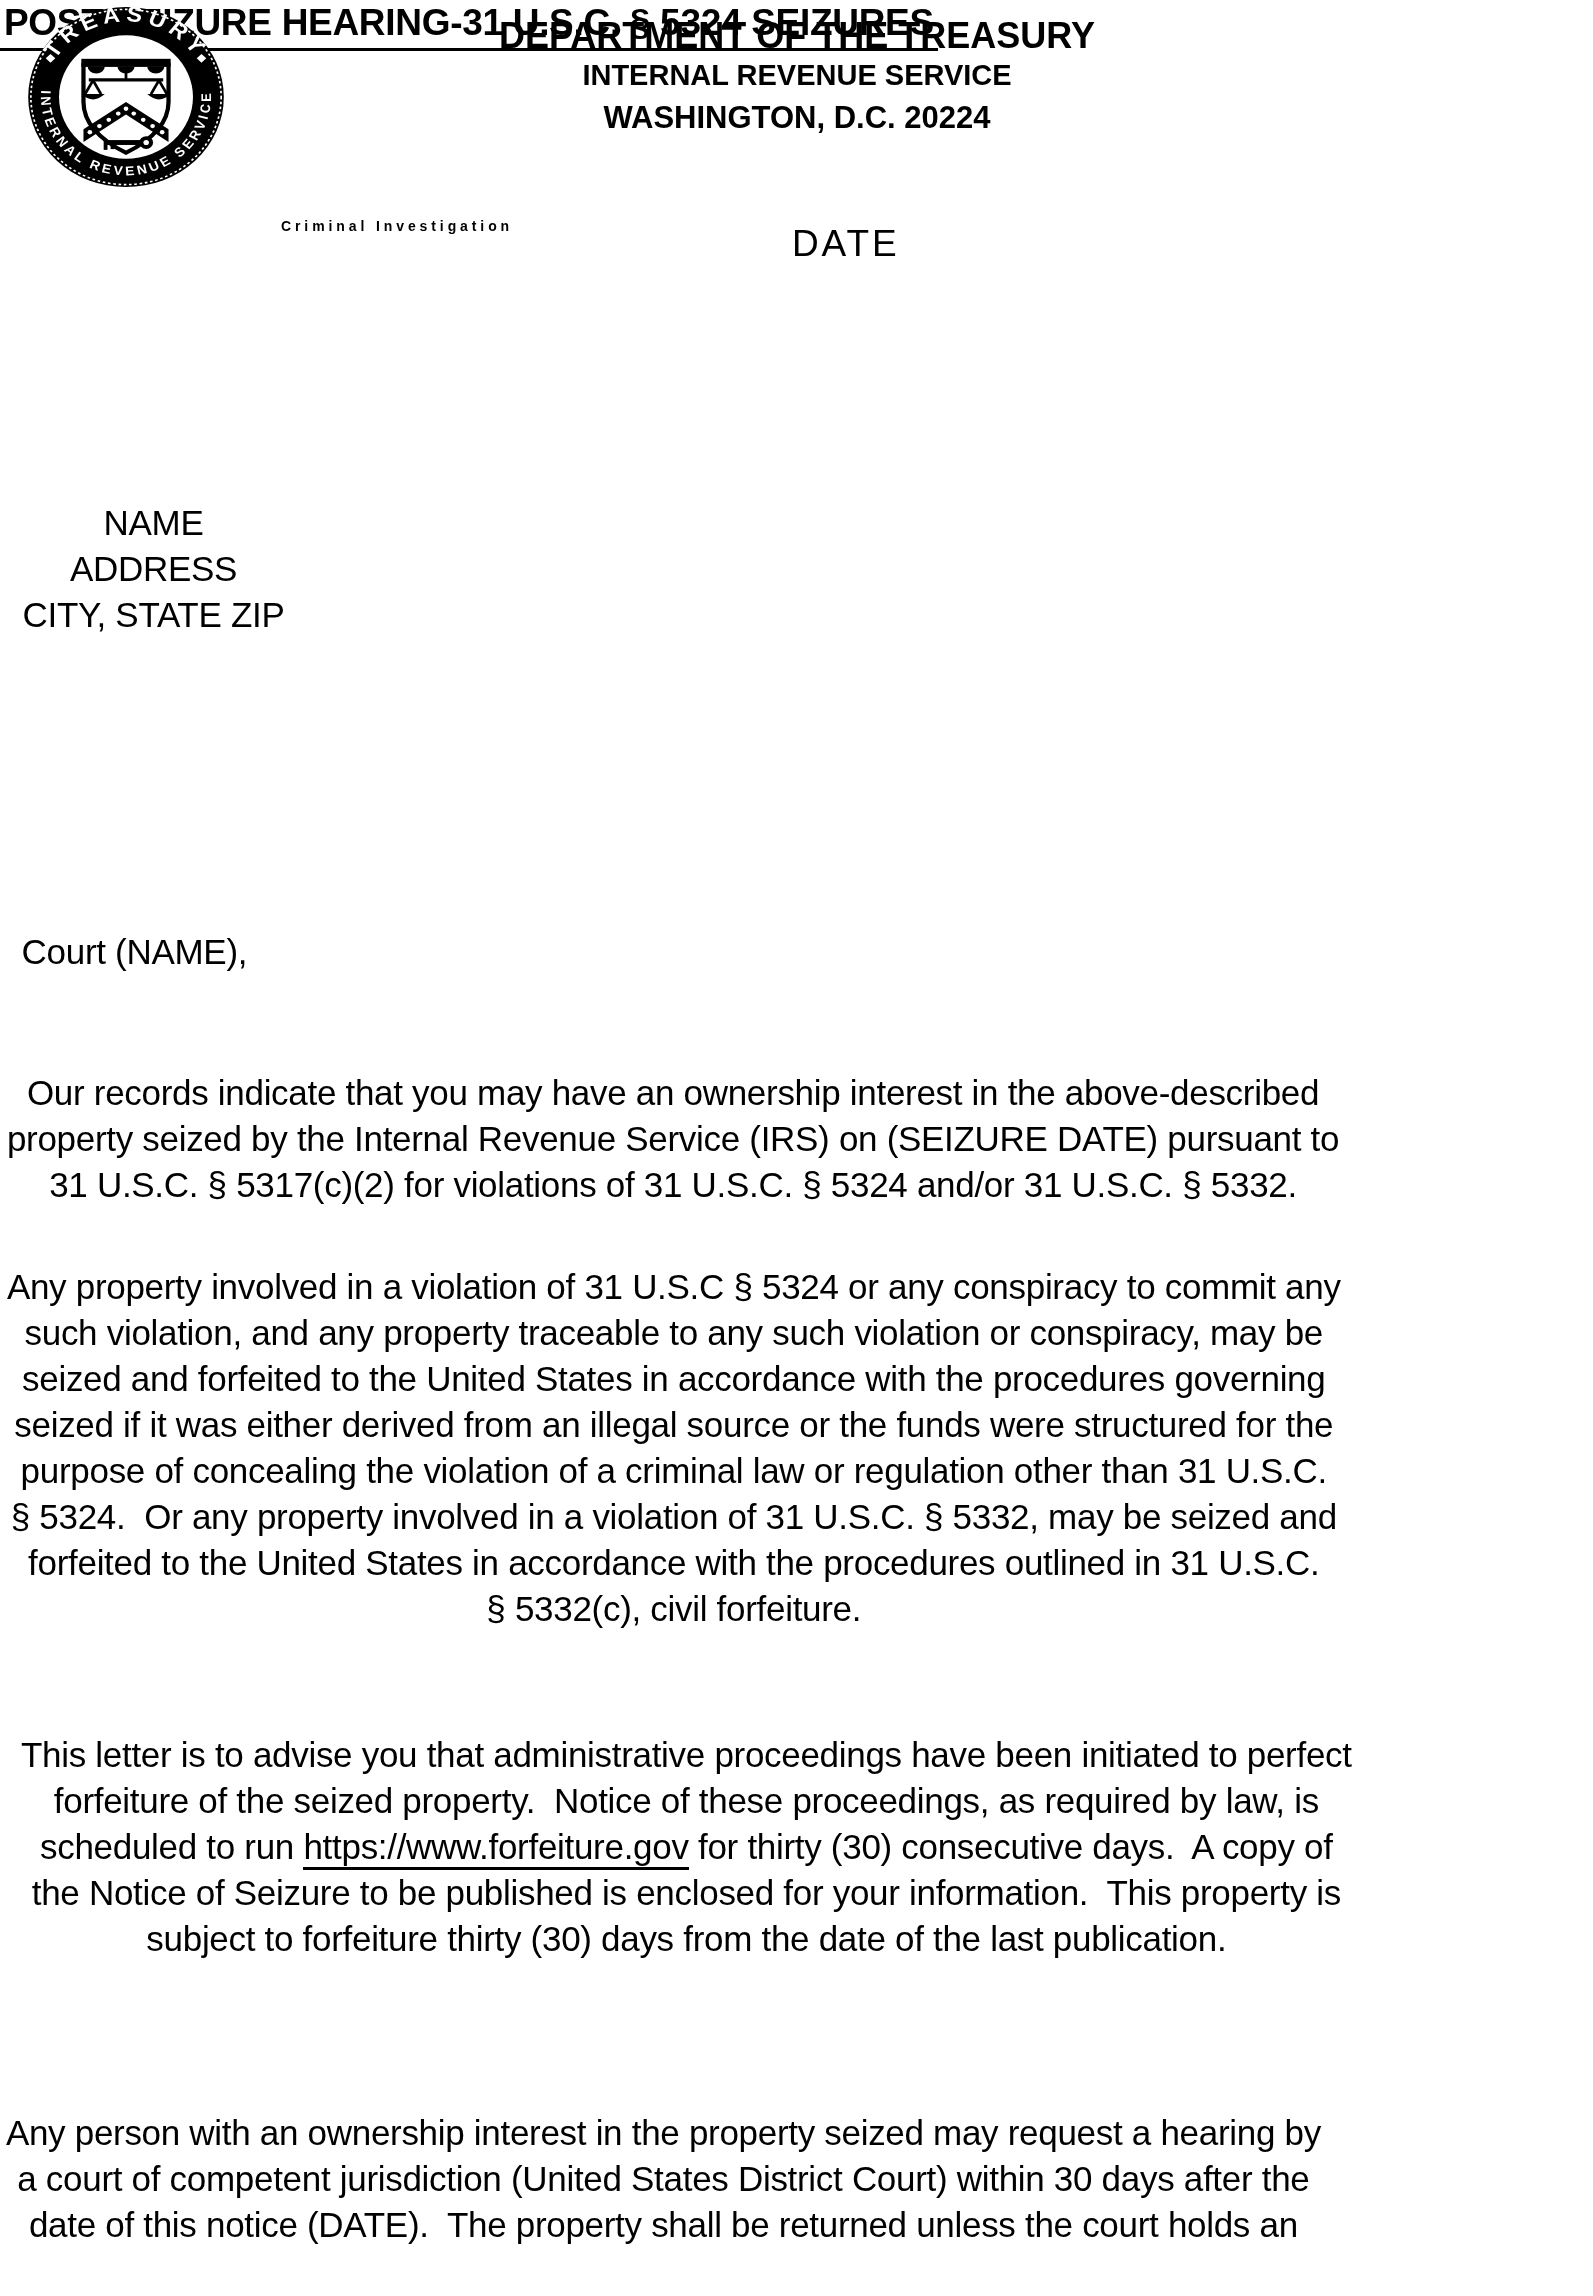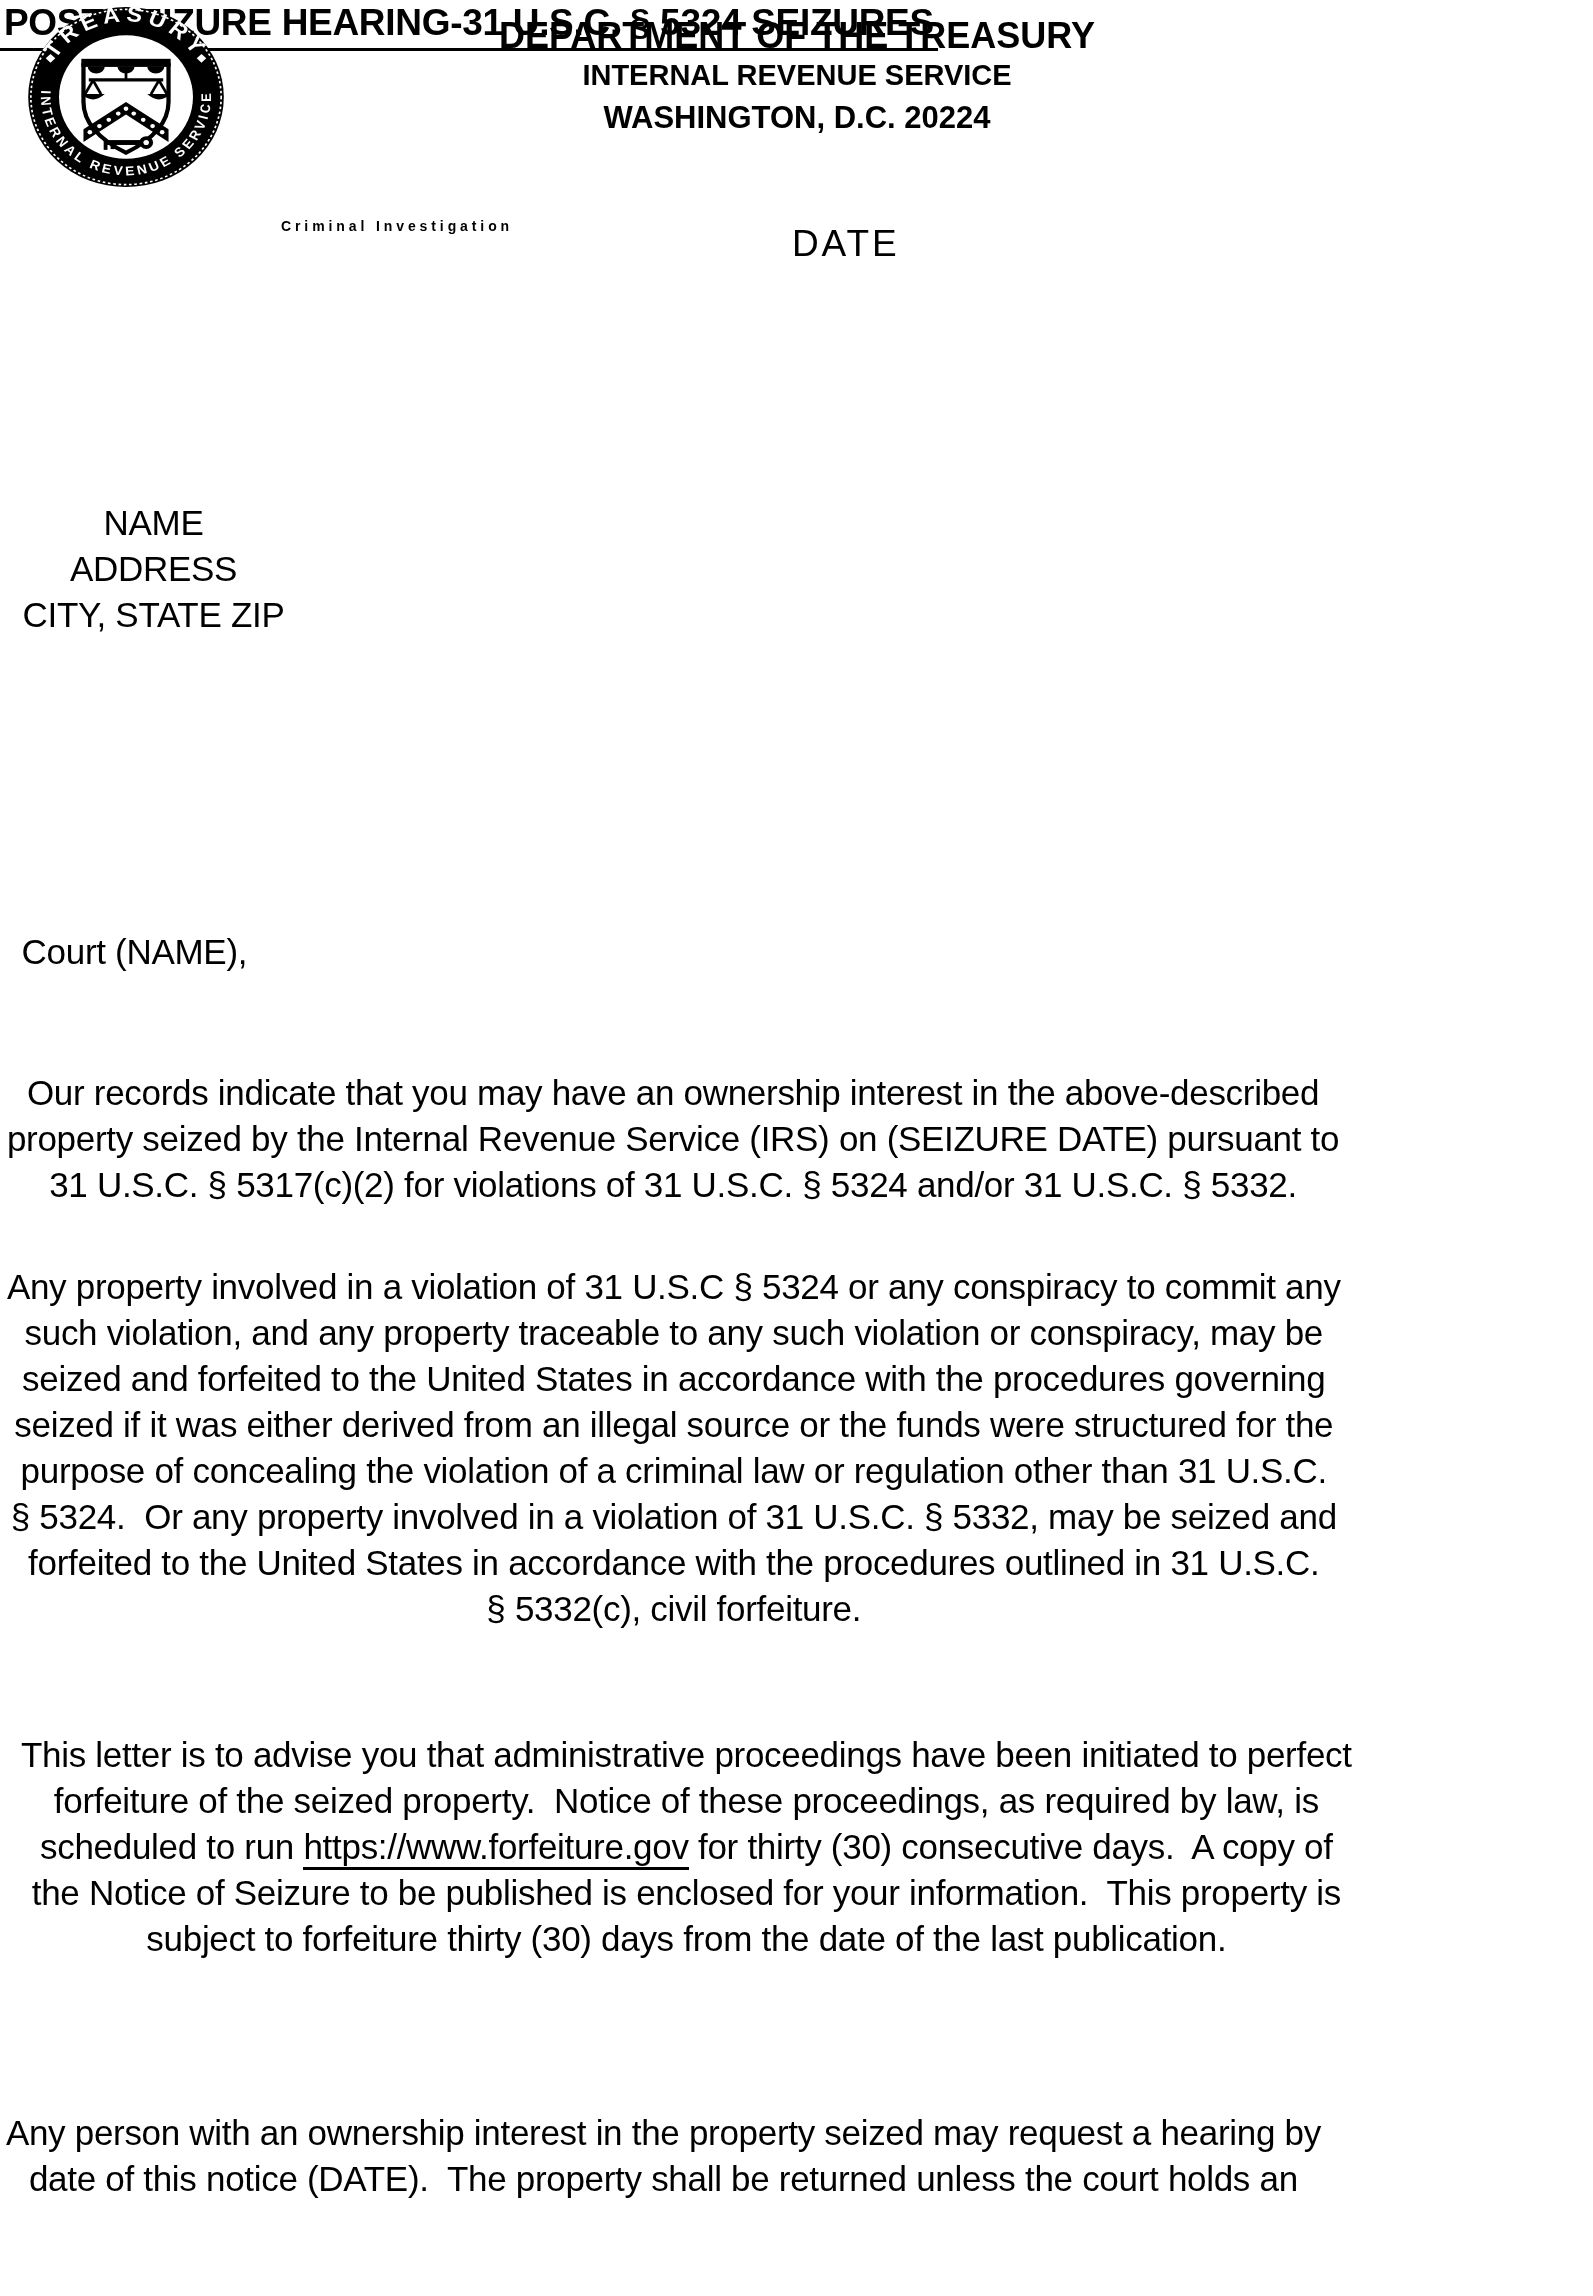--- a/index.html
+++ b/index.html
@@ -144,17 +144,18 @@
       <div class="line"><span>the Notice of Seizure to be published is enclosed for your information.  This property is</span></div>
       <div class="line"><span>subject to forfeiture thirty (30) days from the date of the last publication.</span></div>
     </div>
 
   <div class="heading">
     <span class="heading-text">POST SEIZURE HEARING-31 U.S.C. § 5324 SEIZURES</span>
   </div>
 
   <div class="block p4">
       <div class="line"><span>Any person with an ownership interest in the property seized may request a hearing by</span></div>
+      <div class="line"><span>a court of competent jurisdiction (United States District Court) </span><span class="b">within 30 days after the</span></div>
       <div class="line"><span class="b">date of this notice (DATE).</span><span>  The property shall be returned unless the court holds an</span></div>
     </div>
 
 </div>
 
 
 </body></html>

